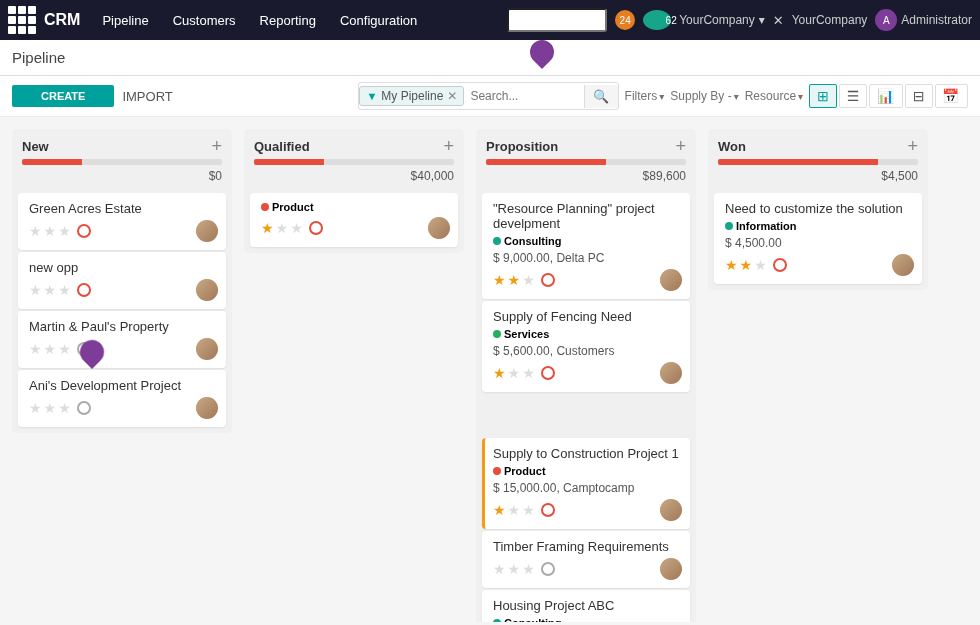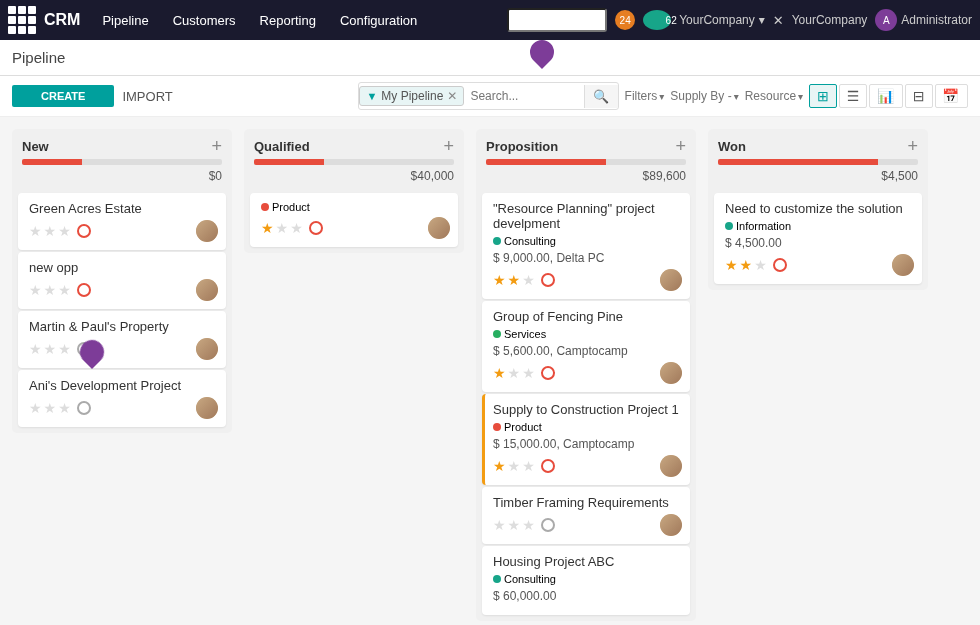--- a/index.html
+++ b/index.html
@@ -123,23 +123,23 @@
     }
 
     .kanban-card {
       background: #fff;
       border-radius: 4px;
       padding: 8px;
       box-shadow: 0 1px 2px rgba(0,0,0,0.08);
       cursor: pointer;
       border-left: 3px solid transparent;
     }
-    .kanban-card.highlighted { border-left: 3px solid #f39c12; }
+    .kanban-card.highlighted { border-left: 3px solid #f39c12; margin-top: 44px; }
     .kanban-card-title { font-size: 13px; color: #333; margin-bottom: 4px; font-weight: 500; }
-    .kanban-card-tag { display: flex; align-items: center; gap: 3px; font-size: 11px; margin-bottom: 4px; }
+    .kanban-card-tag { display: flex; align-items: center; gap: 3px; font-size: 11px; margin-bottom: 4px; font-weight: bold; }
     .tag-dot { width: 8px; height: 8px; border-radius: 50%; flex-shrink: 0; }
     .tag-dot.red { background: #e74c3c; }
     .tag-dot.green { background: #27ae60; }
     .tag-dot.teal { background: #17a589; }
     .kanban-card-amount { font-size: 12px; color: #555; margin-bottom: 4px; }
     .kanban-card-footer { display: flex; align-items: center; gap: 2px; }
     .star { color: #ddd; font-size: 14px; cursor: pointer; }
     .star.filled { color: #f39c12; }
     .priority-circle { width: 14px; height: 14px; border-radius: 50%; border: 2px solid; margin-left: 4px; display: inline-block; }
     .priority-circle.red { border-color: #e74c3c; }
@@ -367,28 +367,28 @@
         <span class="star filled">★</span>
               <span class="star filled">★</span>
               <span class="star">★</span>
         <span class="priority-circle red"></span>
         <div class="card-avatar">
                 <div class="avatar-img"></div>
               </div>
       </div>
     </div>
           <div class="kanban-card">
-      <div class="kanban-card-title">Group of Fencing Pine</div>
+      <div class="kanban-card-title">Supply of Fencing Need</div>
 
       <div class="kanban-card-tag">
         <span class="tag-dot green"></span>
         <span>Services</span>
       </div>
 
-      <div class="kanban-card-amount">$ 5,600.00, Camptocamp</div>
+      <div class="kanban-card-amount">$ 5,600.00, Customers</div>
       <div class="kanban-card-footer">
         <span class="star filled">★</span>
               <span class="star">★</span>
               <span class="star">★</span>
         <span class="priority-circle red"></span>
         <div class="card-avatar">
                 <div class="avatar-img"></div>
               </div>
       </div>
     </div>

